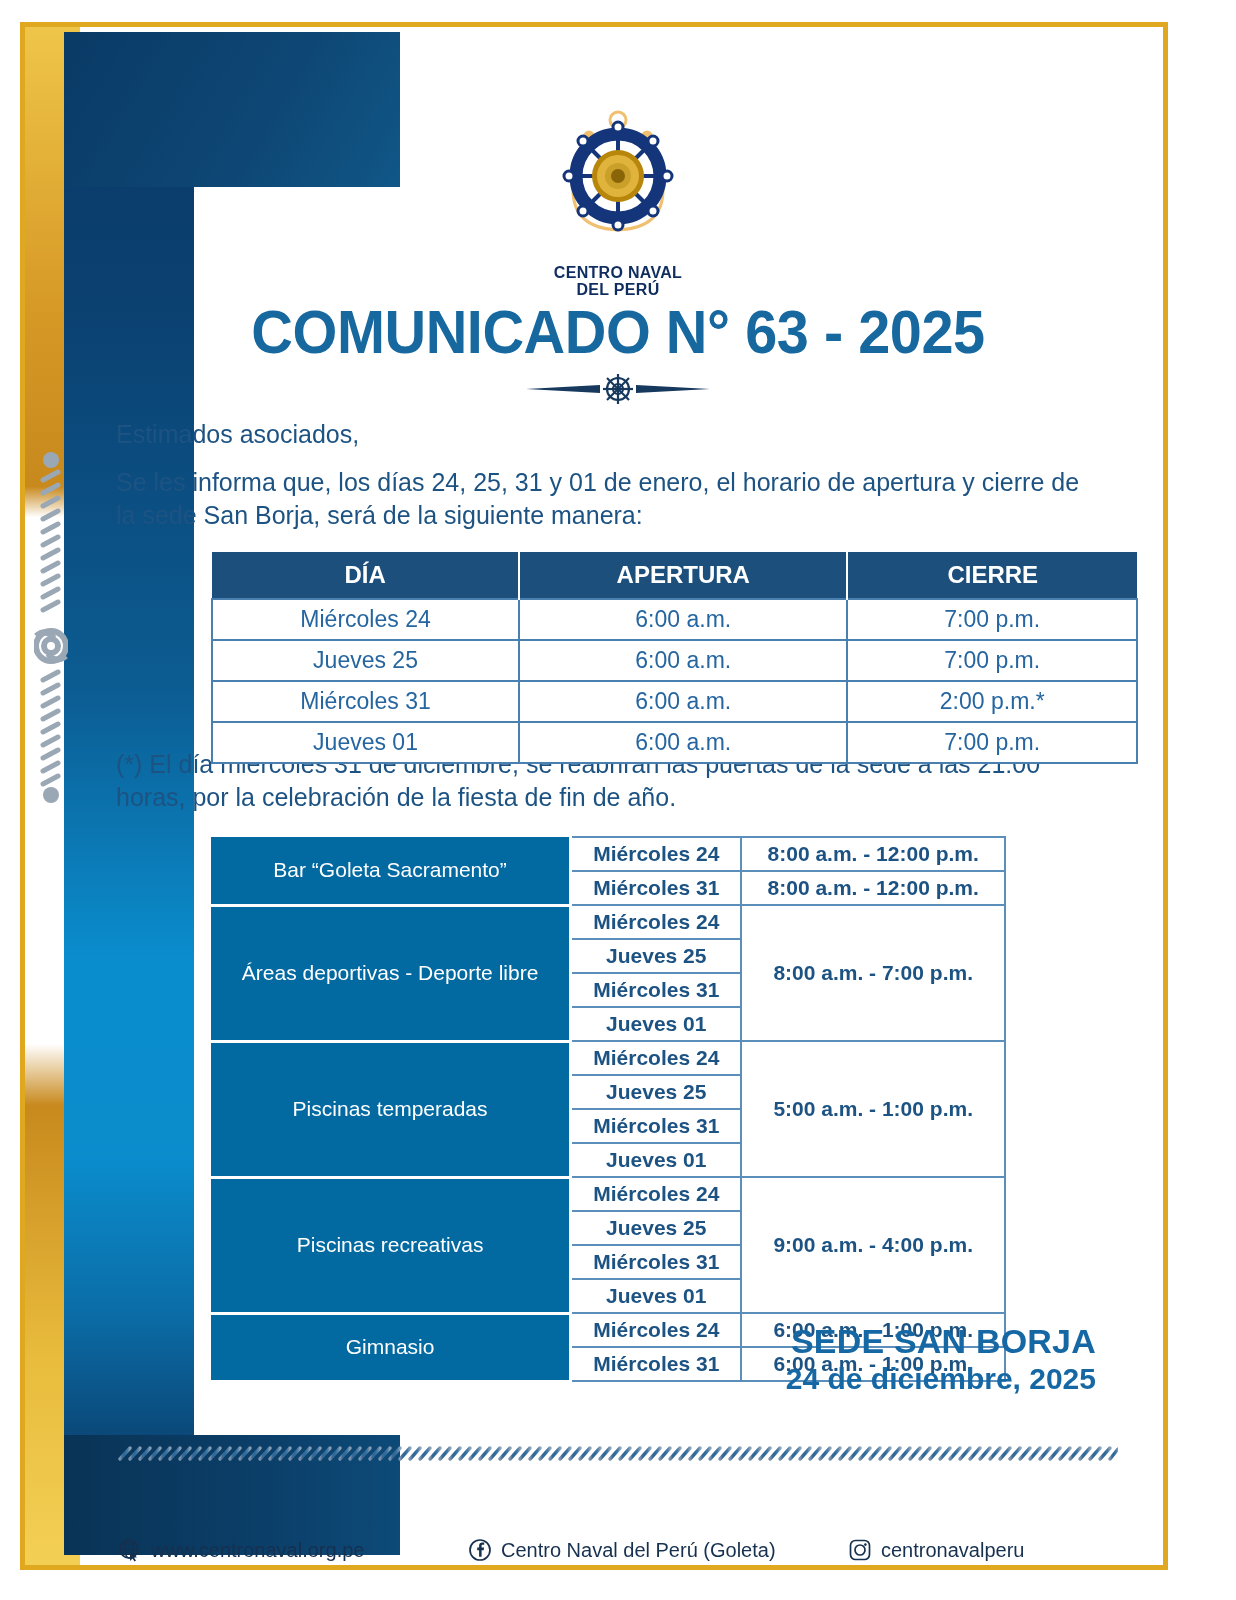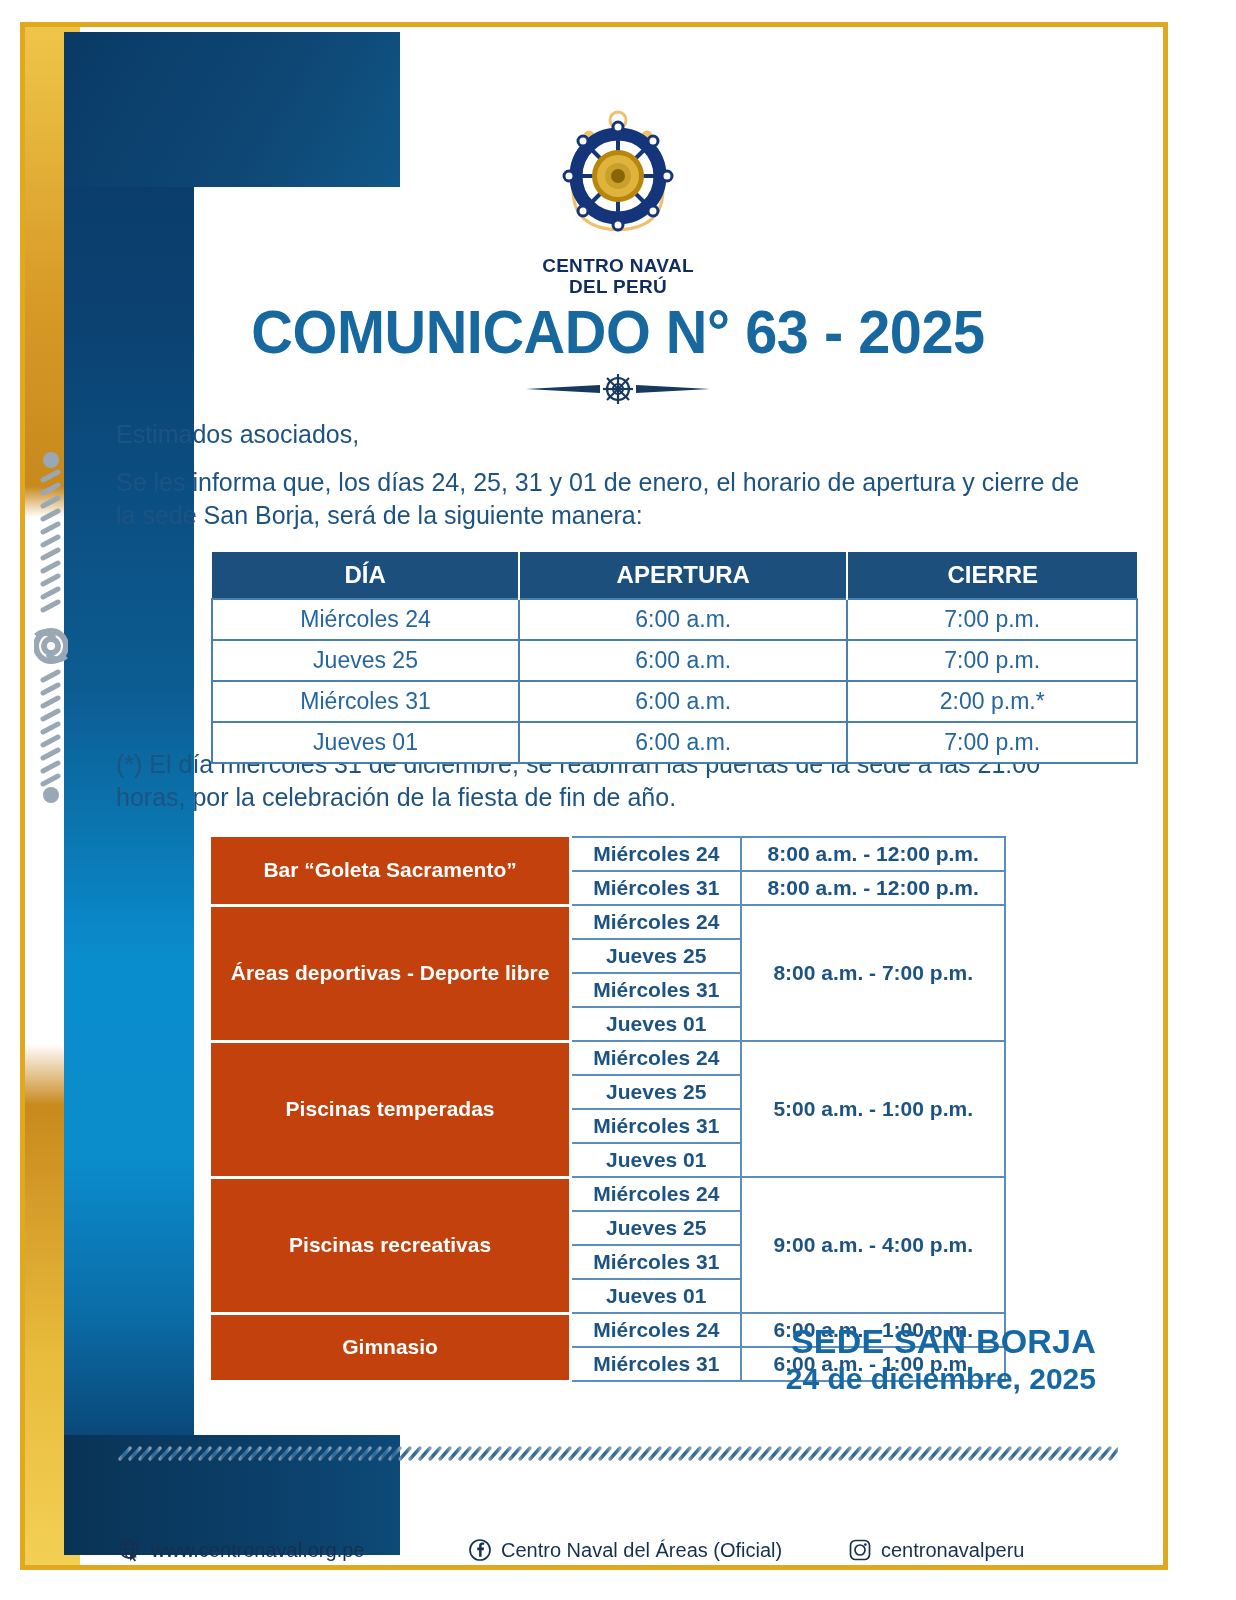--- a/index.html
+++ b/index.html
@@ -47,22 +47,22 @@
   .white-cover-right{position:absolute;left:1144px;top:22px;width:24px;height:1548px;background:#fff;}
 
   
   .rope{position:absolute;left:34px;top:450px;width:34px;height:355px;}
 
   
   .content{position:absolute;left:0;top:0;width:1236px;height:1600px;}
 
   .logo-wrap{position:absolute;left:0;top:108px;width:1236px;text-align:center;}
   .logo-caption{
-    font-weight:bold;font-size:19px;line-height:1.08;color:#0f2d5e;
-    letter-spacing:0.3px;margin-top:4px;
+    font-weight:bold;font-size:16px;line-height:1.08;color:#0f2d5e;
+    letter-spacing:0.3px;margin-top:12px;
   }
 
   .title{
     position:absolute;left:0;top:296px;width:1236px;text-align:center;
     font-family:"Liberation Sans Narrow","Liberation Sans",sans-serif;
     font-weight:bold;font-size:62px;letter-spacing:-0.5px;color:#17689f;
     transform:scaleX(0.93);
   }
   .wheel-div{position:absolute;left:0;top:372px;width:1236px;text-align:center;}
 
@@ -94,21 +94,21 @@
   
   .tbl2{
     position:absolute;left:211px;top:836px;width:795px;
     border-collapse:collapse;table-layout:fixed;
   }
   .tbl2 td{
     font-family:"Liberation Sans Narrow","Liberation Sans",sans-serif;
     font-size:21px;
   }
   .tbl2 .cat{
-    background:#c2410c;color:#ffffff;font-weight:bold;text-align:center;
+    background:#0369a1;color:#ffffff;font-weight:normal;text-align:center;
     border-bottom:3px solid #ffffff;border-right:3px solid #ffffff;
     font-size:21px;
   }
   .tbl2 .day{
     color:#1d5383;font-weight:bold;text-align:center;background:#ffffff;
     border:2px solid #5b8ebb;padding:4px 0;
   }
   .tbl2 .hrs{
     color:#1d5383;font-weight:bold;text-align:center;background:#ffffff;
     border:2px solid #5b8ebb;padding:4px 0;
@@ -495,21 +495,21 @@
       </span>
       <span>www.centronaval.org.pe</span>
     </div>
     <div class="f-item f-fb">
       <span class="ic">
         <svg width="24" height="24" viewBox="0 0 24 24">
           <circle cx="12" cy="12" r="10" fill="none" stroke="#16304f" stroke-width="1.7"></circle>
           <path d="M13.6 12.2 h2.1 l0.35 -2.6 h-2.45 v-1.5 c0 -0.75 0.22 -1.25 1.3 -1.25 h1.3 V4.6 c-0.23 -0.03 -1.0 -0.1 -1.9 -0.1 c-1.9 0 -3.2 1.15 -3.2 3.26 V9.6 H9.2 v2.6 h1.9 v6.6 h2.5 z" fill="#16304f"></path>
         </svg>
       </span>
-      <span>Centro Naval del Áreas (Oficial)</span>
+      <span>Centro Naval del Perú (Goleta)</span>
     </div>
     <div class="f-item f-ig">
       <span class="ic">
         <svg width="24" height="24" viewBox="0 0 24 24">
           <rect x="2.5" y="2.5" width="19" height="19" rx="5" fill="none" stroke="#16304f" stroke-width="1.7"></rect>
           <circle cx="12" cy="12" r="5" fill="none" stroke="#16304f" stroke-width="1.7"></circle>
           <circle cx="17.4" cy="6.6" r="1.3" fill="#16304f"></circle>
         </svg>
       </span>
       <span>centronavalperu</span>

